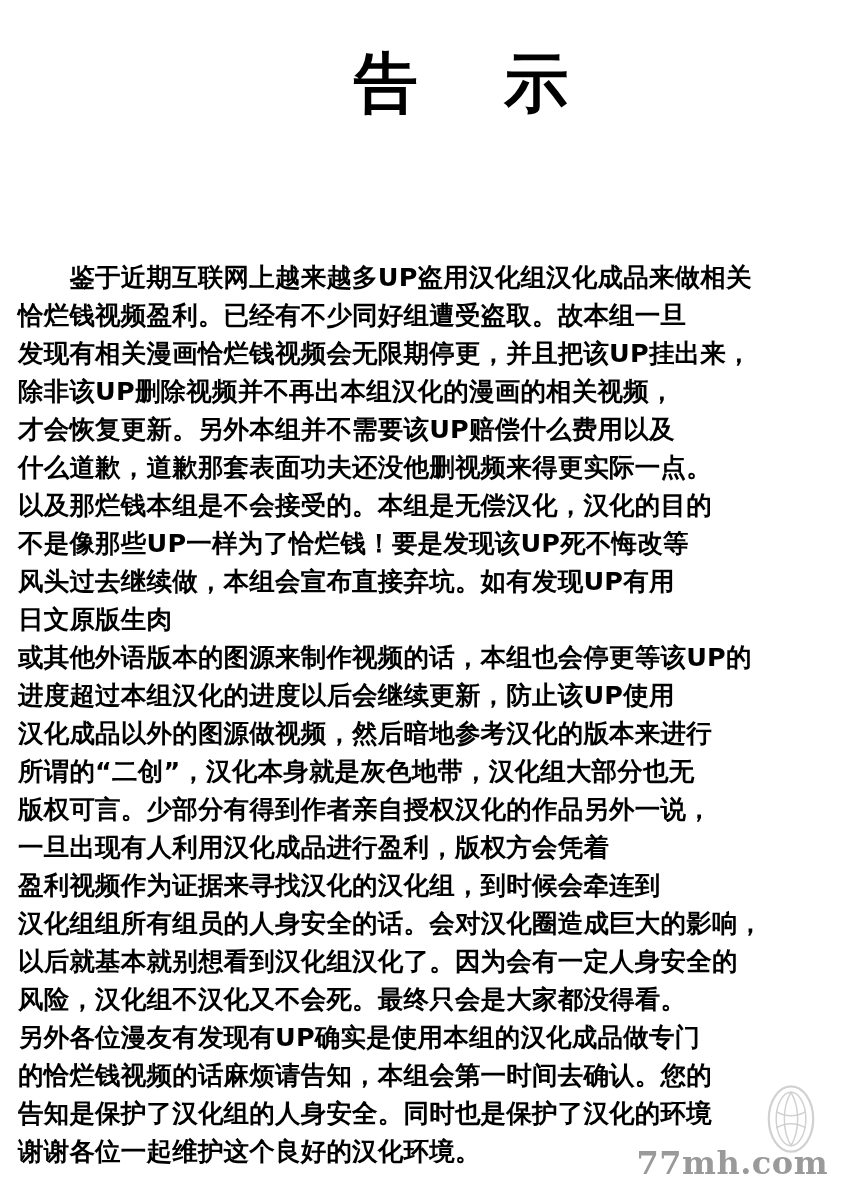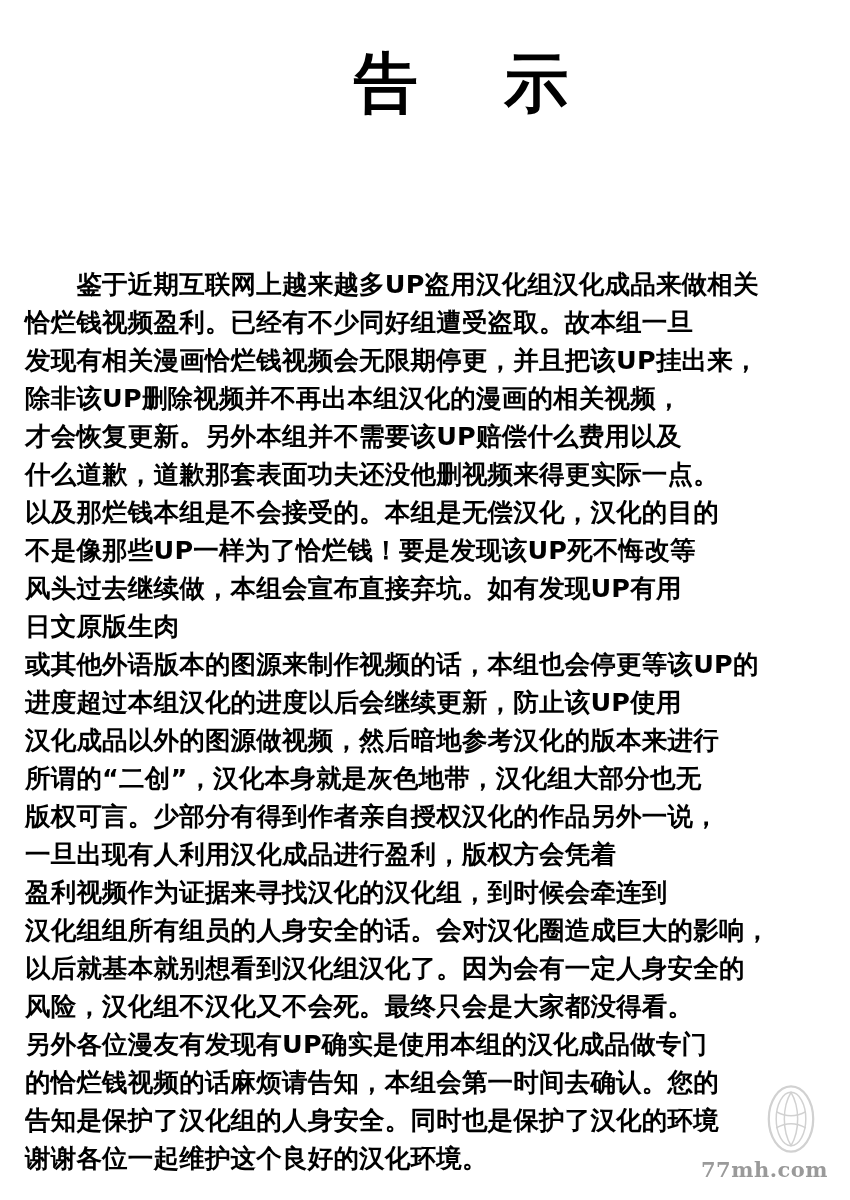--- a/index.html
+++ b/index.html
@@ -44,38 +44,38 @@
     left: 18px;
     width: 824px;
     font-size: 25.5px;
     font-weight: bold;
     line-height: 38px;
     letter-spacing: 0.2px;
     word-break: break-all;
   }
 
   .notice-body p {
-    margin: 7px;
+    margin: 0;
     padding: 0;
     white-space: pre-wrap;
   }
 
   .watermark {
     position: absolute;
     right: 14px;
     bottom: 10px;
     width: 190px;
     height: 100px;
   }
 
   .watermark-text {
     position: absolute;
     right: 8px;
     bottom: 8px;
-    font-size: 21px;
+    font-size: 32px;
     font-weight: bold;
     color: #9a9a9a;
     font-family: "DejaVu Serif", "Liberation Serif", serif;
     letter-spacing: 0.5px;
   }
 
   .watermark-mark {
     position: absolute;
     right: 8px;
     bottom: 34px;

